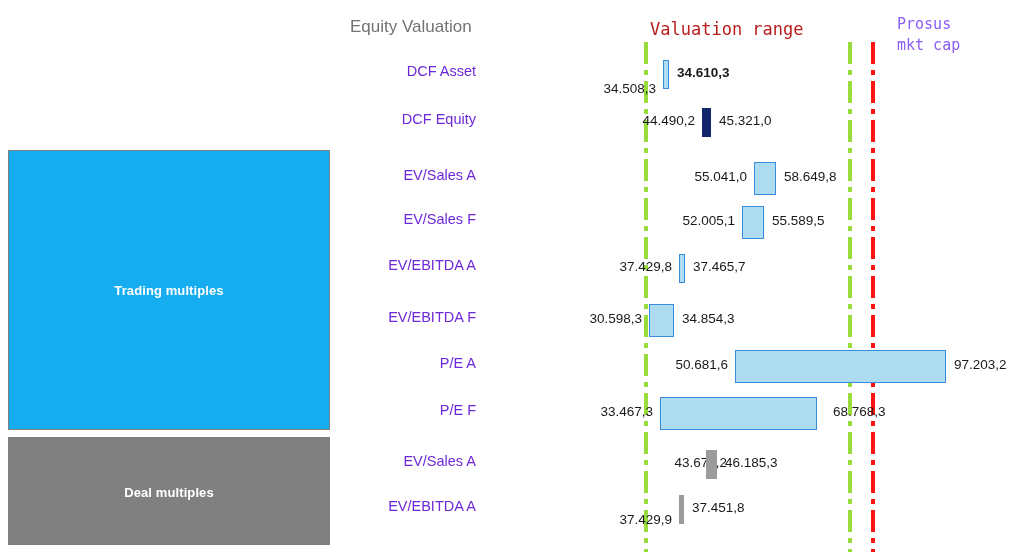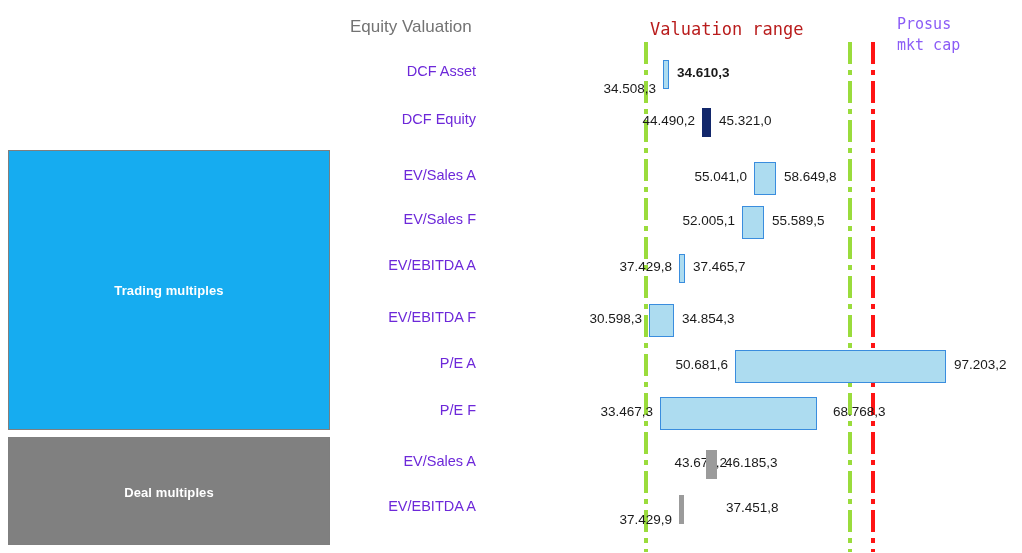--- a/index.html
+++ b/index.html
@@ -206,16 +206,16 @@
       <div class="row" style="top: 444px;">
         <div class="row-label">EV/Sales A</div>
         <div class="val-low" style="left: 727px;">43.671,2</div>
         <div class="bar bar-gray bar-thin" style="left: 706px; width: 11px;"></div>
         <div class="val-high" style="left: 725px;">46.185,3</div>
       </div>
       <div class="row" style="top: 489px;">
         <div class="row-label">EV/EBITDA A</div>
         <div class="val-low" style="left: 672px; margin-top: 12px;">37.429,9</div>
         <div class="bar bar-gray bar-thin" style="left: 679px; width: 5px;"></div>
-        <div class="val-high" style="left: 692px; margin-left: 34px;">37.451,8</div>
+        <div class="val-high" style="left: 692px;">37.451,8</div>
       </div>
     </div>
 </div>
 
 </body></html>

